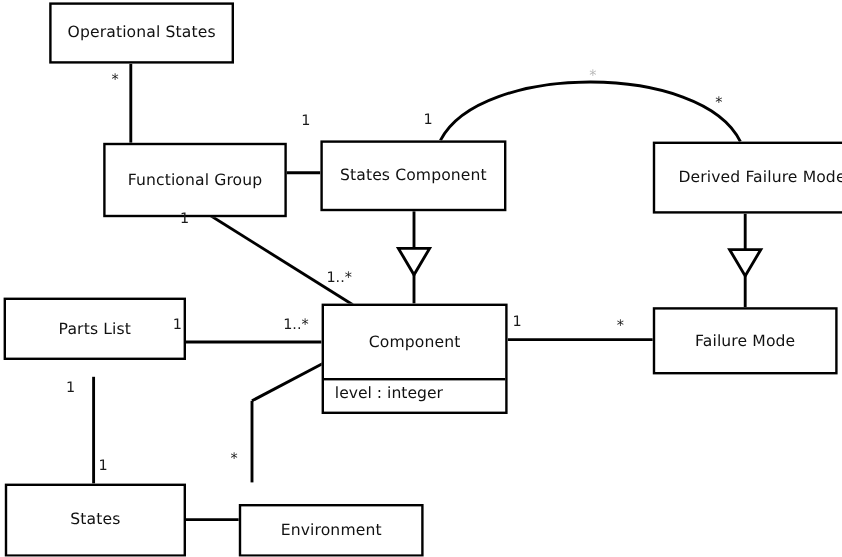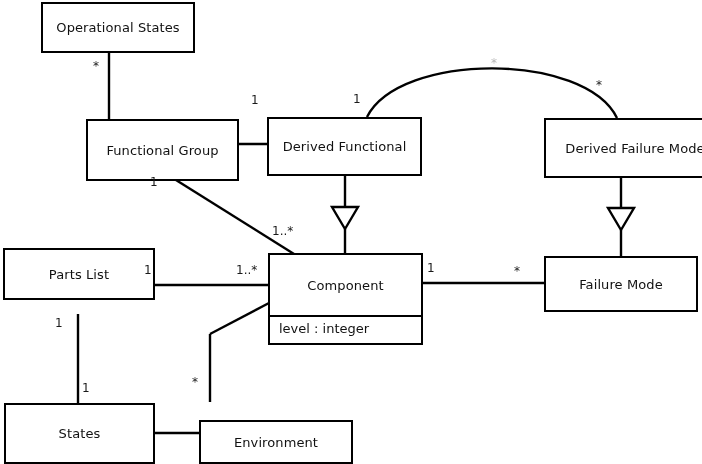--- a/index.html
+++ b/index.html
@@ -98,21 +98,21 @@
 
   <div class="uml-class" style="left:41px; top:2px; width:154px; height:51px;">
     <div class="uml-name-compartment">Operational States</div>
   </div>
 
   <div class="uml-class" style="left:38px; top:119px; width:153px; height:62px;margin-left:48px;">
     <div class="uml-name-compartment">Functional Group</div>
   </div>
 
   <div class="uml-class" style="left:267px; top:117px; width:155px; height:59px;">
-    <div class="uml-name-compartment">Derived Functional</div>
+    <div class="uml-name-compartment">States Component</div>
   </div>
 
   <div class="uml-class" style="left:544px; top:118px; width:182px; height:60px;">
     <div class="uml-name-compartment">Derived Failure Mode</div>
   </div>
 
   <div class="uml-class" style="left:3px; top:248px; width:152px; height:52px;">
     <div class="uml-name-compartment">Parts List</div>
   </div>
 

